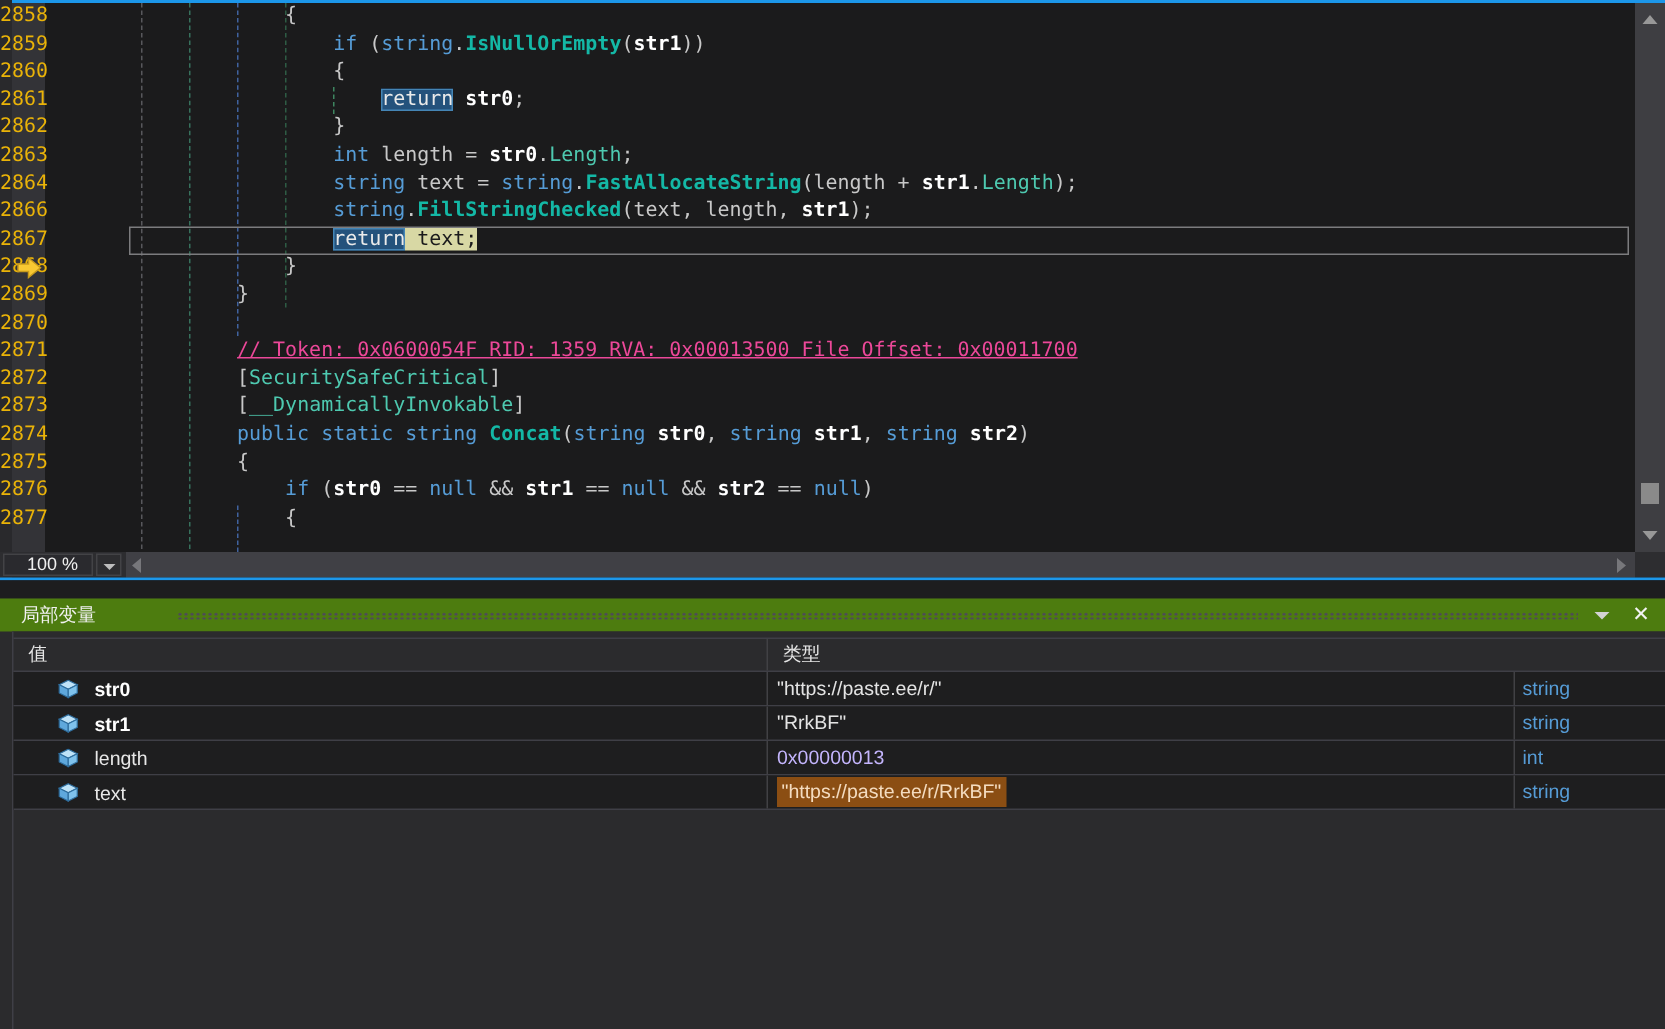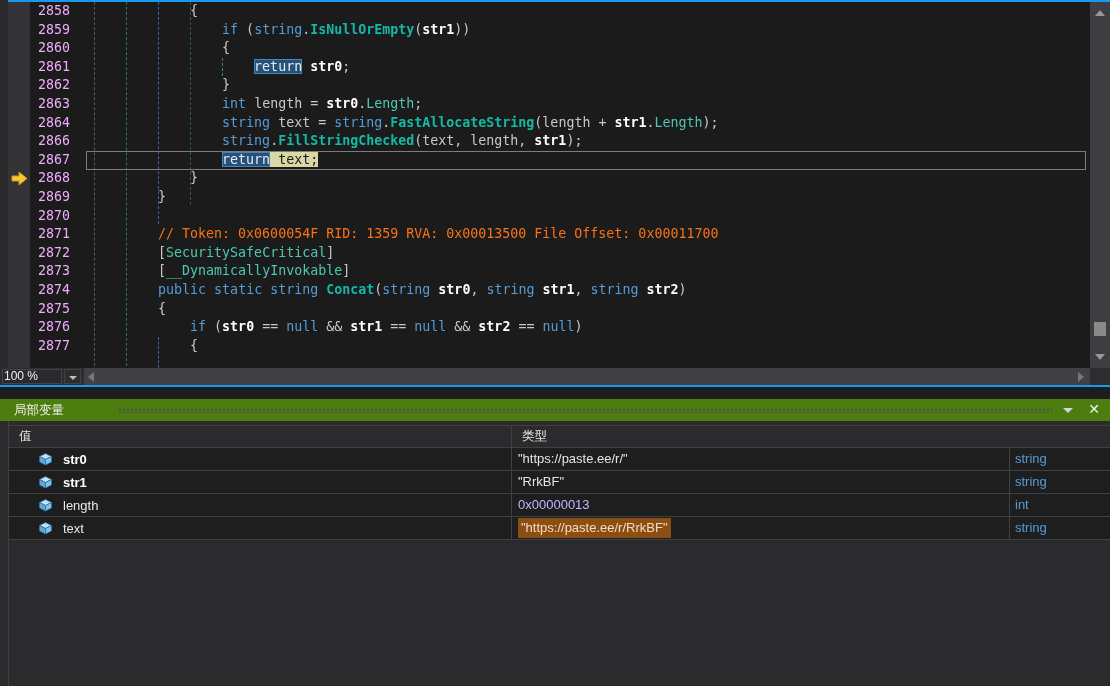--- a/index.html
+++ b/index.html
@@ -17,48 +17,48 @@
   .g1{left:94px;top:0;height:364px;border-color:#58585C;}
   .g2{left:126px;top:0;height:364px;border-color:#37715C;}
   .g3{left:158px;top:0;height:222px;border-color:#40639F;}
   .g3b{left:158px;top:335px;height:31px;border-color:#40639F;}
   .g4{left:190px;top:0;height:203px;border-color:#2E5C44;}
   .g5{left:222px;top:56px;height:18px;border-color:#3E8660;}
 
   #code-lines{position:absolute;left:0;top:0;width:1090px;}
   .cl{position:relative;height:18.6px;line-height:18.6px;white-space:pre;
       font-family:"DejaVu Sans Mono","Liberation Mono",monospace;font-size:13.3px;color:#C8C8C8;}
-  .ln{display:inline-block;width:70px;text-align:right;color:#f0abfc;vertical-align:top;}
+  .ln{display:inline-block;width:70px;color:#eab308;vertical-align:top;}
   .lt{display:inline-block;padding-left:24px;vertical-align:top;}
   .kw{color:#569CD6;}
   .mt{color:#14b8a6;font-weight:bold;}
   .tp{color:#4EC9B0;}
   .nm{color:#B5CEA8;}
-  .cm{color:#f97316;}
+  .cm{color:#ec4899;text-decoration:underline;}
   .pr{color:#FFFFFF;font-weight:bold;}
   .hlb{background:#24527C;box-shadow:inset 0 0 0 1px #4585B5;color:#EAEAEA;}
   .hly{background:#D8D8A4;color:#1B1B1C;}
   .cur::after{content:"";position:absolute;left:86px;right:4px;top:0;height:17px;
               border:1px solid #7C7C7E;pointer-events:none;}
   .sep::after{content:"";position:absolute;left:86px;right:0;bottom:0;height:1px;background:#93939
 
 5;}
   .arrow-glyph{position:absolute;left:10px;top:171px;width:18px;height:15px;z-index:5;}
 
   
   .vscroll{position:absolute;left:1090px;top:2px;width:20px;height:366px;background:#3E3E42;}
   .tri{width:0;height:0;position:absolute;}
   .tri-up{left:5px;top:8px;border-left:5px solid transparent;border-right:5px solid transparent;border-bottom:6px solid #989898;}
   .tri-down{left:5px;top:352px;border-left:5px solid transparent;border-right:5px solid transparent;border-top:6px solid #989898;}
   .vthumb{position:absolute;left:4px;top:320px;width:12px;height:14px;background:#8A8A8A;}
 
   
   .bbar{position:absolute;left:0;top:368px;width:1090px;height:17px;background:#2D2D30;}
   .zoombox{position:absolute;left:2px;top:1px;width:60px;height:15px;box-sizing:border-box;
-           background:#2A2A2E;border:1px solid #434346;color:#F0F0F0;font-size:12px;line-height:13px;padding-left:1px;}
+           background:#2A2A2E;border:1px solid #434346;color:#F0F0F0;font-size:12px;line-height:13px;padding-left:15px;}
   .zoomdrop{position:absolute;left:64px;top:1px;width:17px;height:15px;box-sizing:border-box;
             background:#2D2D30;border:1px solid #434346;}
   .zoomdrop .tri-sm{position:absolute;left:4px;top:6px;border-left:4px solid transparent;border-right:4px solid transparent;border-top:4px solid #BDBDBD;}
   .hscroll{position:absolute;left:84px;top:0;right:0;height:17px;background:#404045;}
   .tri-left{left:4px;top:4px;border-top:5px solid transparent;border-bottom:5px solid transparent;border-right:6px solid #77777B;}
   .tri-right{right:6px;top:4px;border-top:5px solid transparent;border-bottom:5px solid transparent;border-left:6px solid #77777B;}
   .corner{position:absolute;left:1090px;top:368px;width:20px;height:17px;background:#2D2D30;}
   .bot-blue{position:absolute;left:0;top:385px;width:1110px;height:2px;background:#1C97EA;}
 
   .splitter{position:absolute;left:0;top:387px;width:1110px;height:12px;background:#1D1D1F;}

